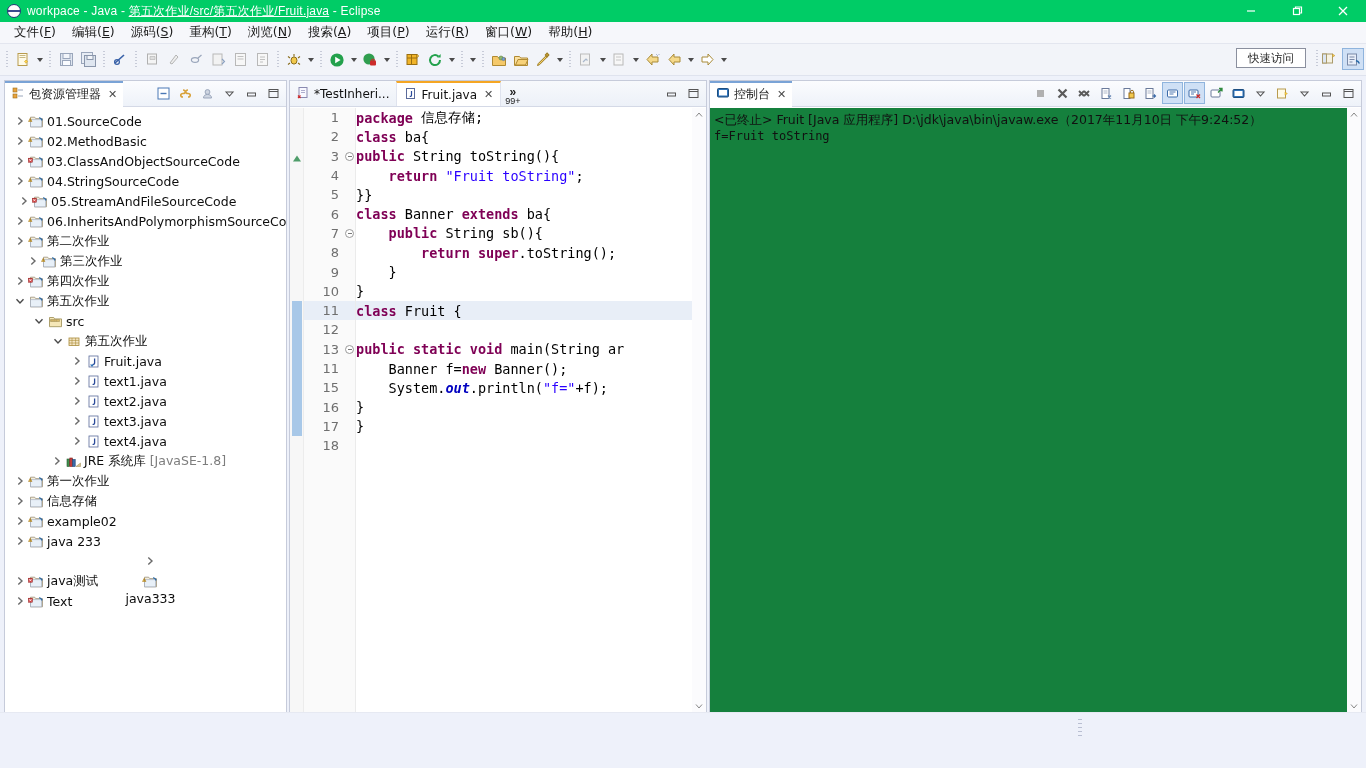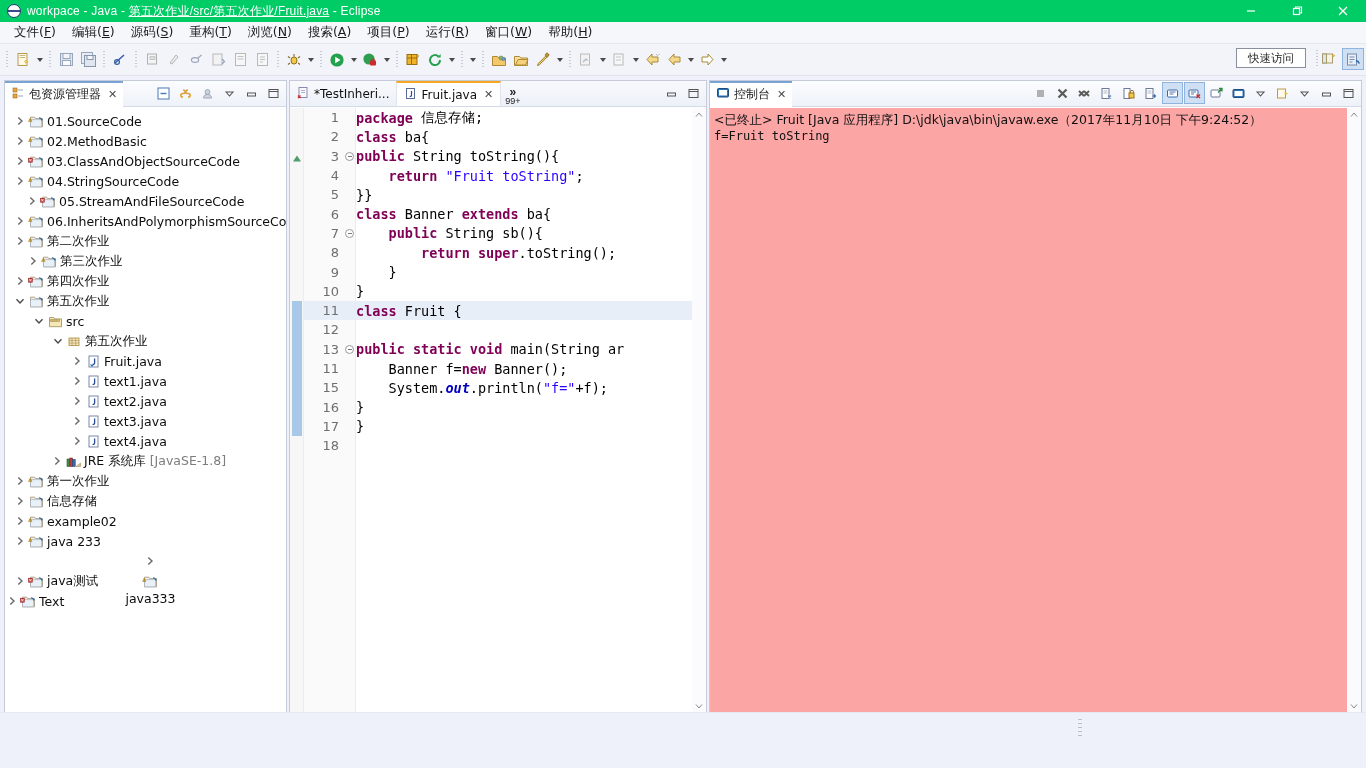--- a/index.html
+++ b/index.html
@@ -147,21 +147,21 @@
              background:#777;}
   .curline{ background:#e8eef7; }
   .k{ color:#7f0055; font-weight:bold; }
   .str{ color:#2a00ff; }
   .fld{ color:#0000c0; font-style:italic; font-weight:bold;}
   .pl{ color:#000000; }
   .sel-marker{ position:absolute;left:2px;width:10px;background:#a8c8e8;}
 
   
   #console{ left:709px; top:4px; width:653px; height:656px; }
-  #con-body{ position:absolute;top:27px;left:0;right:0;bottom:22px;background:#fca5a5;overflow:hidden;}
+  #con-body{ position:absolute;top:27px;left:0;right:0;bottom:22px;background:#15803d;overflow:hidden;}
   #con-text{ position:absolute;left:4px;top:3px;right:16px;}
   .conline{ font-family:"DejaVu Sans", sans-serif; font-size:12.5px; color:#111;
             line-height:17px; white-space:nowrap;}
   .conline.mono{ font-family:"DejaVu Sans Mono", monospace; font-size:12px;}
 
   
   #statusbar{ position:absolute;left:0;right:0;bottom:0;height:30px;background:#eef1fa;
               border-top:1px solid #e6e9f2;}
   #status-grip{ position:absolute;left:1078px;top:6px;width:4px;height:18px;
      background:repeating-linear-gradient(#b9bfd2 0 1.5px, transparent 1.5px 4px);}
@@ -535,21 +535,21 @@
             <svg width="16" height="15" viewBox="0 0 16 15">
               <path d="M2.5 3.2h4.2l1 1.4h6.8v8.2h-12z" fill="#f2eddc" stroke="#9a9178" stroke-width=".8"></path>
               <path d="M2.5 5.6h11v7.2h-11z" fill="#e8f0f8" stroke="#9aa6bb" stroke-width=".6"></path>
               <path d="M11.2 3.6c1.4 .4 2.4 1.4 3 2.8" fill="none" stroke="#2a6aa8" stroke-width="1.4"></path>
               <path d="M0.5 7.5 L4 7.5 L2.2 4.2 z" fill="#f2c94c" stroke="#9a6d1b" stroke-width=".5"></path>
               <rect x="1.9" y="5.4" width=".7" height="1.3" fill="#6a4a06"></rect>
             </svg>
           </span>
           <span class="tlabel">04.StringSourceCode</span>
         </div>
-        <div class="row" style="padding-left: 20px;">
+        <div class="row" style="padding-left: 12px;">
           <span class="tw">
             <svg width="10" height="10" viewBox="0 0 10 10">
               <path d="M3.3 1.5L7 5l-3.7 3.5" fill="none" stroke="#6a6a6a" stroke-width="1.4"></path>
             </svg>
           </span>
           <span class="ticon">
             <svg width="16" height="15" viewBox="0 0 16 15">
               <path d="M2.5 3.2h4.2l1 1.4h6.8v8.2h-12z" fill="#f2eddc" stroke="#9a9178" stroke-width=".8"></path>
               <path d="M2.5 5.6h11v7.2h-11z" fill="#e8f0f8" stroke="#9aa6bb" stroke-width=".6"></path>
               <path d="M11.2 3.6c1.4 .4 2.4 1.4 3 2.8" fill="none" stroke="#2a6aa8" stroke-width="1.4"></path>
@@ -851,21 +851,21 @@
             <svg width="16" height="15" viewBox="0 0 16 15">
               <path d="M2.5 3.2h4.2l1 1.4h6.8v8.2h-12z" fill="#f2eddc" stroke="#9a9178" stroke-width=".8"></path>
               <path d="M2.5 5.6h11v7.2h-11z" fill="#e8f0f8" stroke="#9aa6bb" stroke-width=".6"></path>
               <path d="M11.2 3.6c1.4 .4 2.4 1.4 3 2.8" fill="none" stroke="#2a6aa8" stroke-width="1.4"></path>
               <rect x="0.4" y="4.2" width="4" height="4" fill="#d23b3b" stroke="#8a1b1b" stroke-width=".5"></rect>
               <path d="M1.3 5.1l2.2 2.2M3.5 5.1l-2.2 2.2" stroke="#fff" stroke-width=".8"></path>
             </svg>
           </span>
           <span class="tlabel">java测试</span>
         </div>
-        <div class="row" style="">
+        <div class="row" style="padding-left: 8px;">
           <span class="tw">
             <svg width="10" height="10" viewBox="0 0 10 10">
               <path d="M3.3 1.5L7 5l-3.7 3.5" fill="none" stroke="#6a6a6a" stroke-width="1.4"></path>
             </svg>
           </span>
           <span class="ticon">
             <svg width="16" height="15" viewBox="0 0 16 15">
               <path d="M2.5 3.2h4.2l1 1.4h6.8v8.2h-12z" fill="#f2eddc" stroke="#9a9178" stroke-width=".8"></path>
               <path d="M2.5 5.6h11v7.2h-11z" fill="#e8f0f8" stroke="#9aa6bb" stroke-width=".6"></path>
               <path d="M11.2 3.6c1.4 .4 2.4 1.4 3 2.8" fill="none" stroke="#2a6aa8" stroke-width="1.4"></path>

